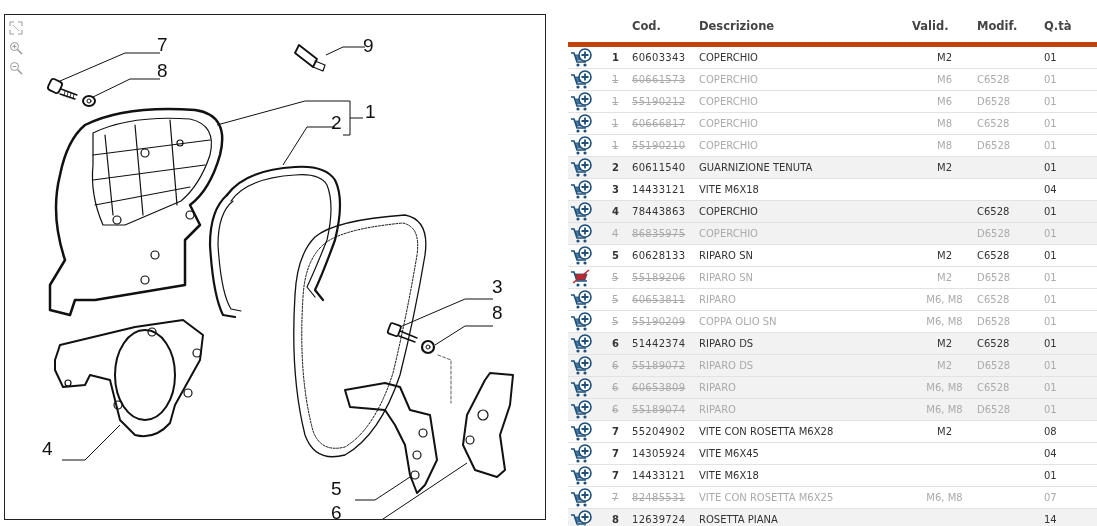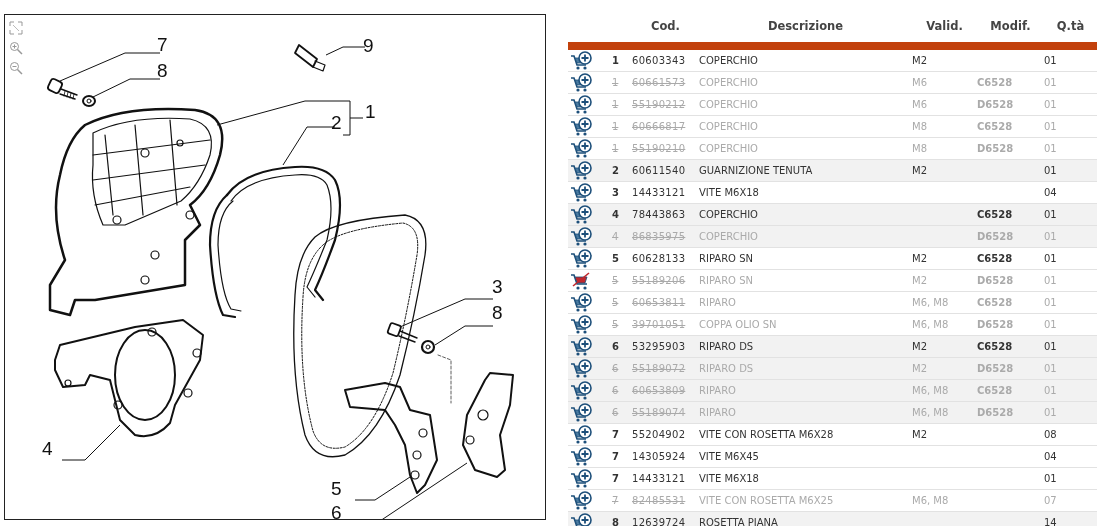--- a/index.html
+++ b/index.html
@@ -5,30 +5,30 @@
   html, body { margin:0; padding:0; background:#ffffff; }
   body { width:1097px; height:526px; position:relative; overflow:hidden; font-family:"DejaVu Sans", sans-serif; }
   .diagram-frame { position:absolute; left:4px; top:14px; width:542px; height:506px; border:1px solid #222; background:#fff; box-sizing:border-box; }
   .diagram-tools { position:absolute; left:4px; top:6px; width:16px; }
   .tool { width:14px; height:14px; margin-bottom:6px; display:block; }
   .diagram-svg { position:absolute; left:0; top:0; width:540px; height:504px; }
   .callout { font-family:"Liberation Sans", sans-serif; font-size:19px; fill:#111; }
 
   .table-wrap { position:absolute; left:568px; top:10px; width:529px; }
   table { border-collapse:collapse; width:529px; font-family:"DejaVu Sans", sans-serif; font-size:10px; color:#333; }
-  thead th { font-weight:bold; font-size:11.5px; color:#444; text-align:center; height:32px; padding:0; border-bottom:8px solid #c2410c; }
+  thead th { font-weight:bold; font-size:11.5px; color:#444; text-align:left; height:32px; padding:0; border-bottom:5px solid #c2410c; }
   tbody td { height:21px; padding:0; border-bottom:1px solid #e2e2e2; white-space:nowrap; }
   tr.grp-even td { background:#f2f2f2; }
   tr.grp-odd td { background:#ffffff; }
   td.c-icon { width:42px; padding-left:2px; }
   td.c-num { width:20px; text-align:left; }
   td.c-cod { width:67px; letter-spacing:0.3px; }
   td.c-desc { width:213px;margin-left:8px; }
-  td.c-valid { width:65px; }
-  td.c-modif { width:67px;font-weight:bold; }
+  td.c-valid { width:65px;text-align:center; }
+  td.c-modif { width:67px; }
   td.c-qty { }
   tr.old td { color:#aaa; }
   tr.old td.c-num span, tr.old td.c-cod span { text-decoration:line-through; }
   tr.cur td.c-num { font-weight:bold; color:#333; }
   .cart { width:22px; height:20px; display:block; }
 </style>
 </head>
 <body>
 
 <div class="diagram-frame">
@@ -413,41 +413,41 @@
         <path d="M1 5h3l3 9h9" fill="none" stroke="#1d4f7a" stroke-width="1.6"></path>
         <path d="M5 7h8l-1 5H7z" fill="#4a7aa0" stroke="#1d4f7a" stroke-width="0.8"></path>
         <circle cx="8" cy="17" r="1.6" fill="#1d4f7a"></circle>
         <circle cx="15" cy="17" r="1.6" fill="#1d4f7a"></circle>
         <circle cx="15" cy="7" r="6" fill="#ffffff" stroke="#1d4f7a" stroke-width="1.6"></circle>
         <path d="M15 3.5v7M11.5 7h7" stroke="#1d4f7a" stroke-width="1.8"></path>
       </svg>
 
     </td>
     <td class="c-num"><span>5</span></td>
-    <td class="c-cod"><span>39701051</span></td>
+    <td class="c-cod"><span>55190209</span></td>
     <td class="c-desc"><span>COPPA OLIO SN</span></td>
     <td class="c-valid"><span>M6, M8</span></td>
     <td class="c-modif"><span>D6528</span></td>
     <td class="c-qty"><span>01</span></td>
   </tr>
 
   <tr class="cur grp-even">
     <td class="c-icon">
       <svg class="cart cart-add" viewBox="0 0 22 20">
         <path d="M1 5h3l3 9h9" fill="none" stroke="#1d4f7a" stroke-width="1.6"></path>
         <path d="M5 7h8l-1 5H7z" fill="#4a7aa0" stroke="#1d4f7a" stroke-width="0.8"></path>
         <circle cx="8" cy="17" r="1.6" fill="#1d4f7a"></circle>
         <circle cx="15" cy="17" r="1.6" fill="#1d4f7a"></circle>
         <circle cx="15" cy="7" r="6" fill="#ffffff" stroke="#1d4f7a" stroke-width="1.6"></circle>
         <path d="M15 3.5v7M11.5 7h7" stroke="#1d4f7a" stroke-width="1.8"></path>
       </svg>
 
     </td>
     <td class="c-num"><span>6</span></td>
-    <td class="c-cod"><span>53295903</span></td>
+    <td class="c-cod"><span>51442374</span></td>
     <td class="c-desc"><span>RIPARO DS</span></td>
     <td class="c-valid"><span>M2</span></td>
     <td class="c-modif"><span>C6528</span></td>
     <td class="c-qty"><span>01</span></td>
   </tr>
 
   <tr class="old grp-even">
     <td class="c-icon">
       <svg class="cart cart-add" viewBox="0 0 22 20">
         <path d="M1 5h3l3 9h9" fill="none" stroke="#1d4f7a" stroke-width="1.6"></path>

